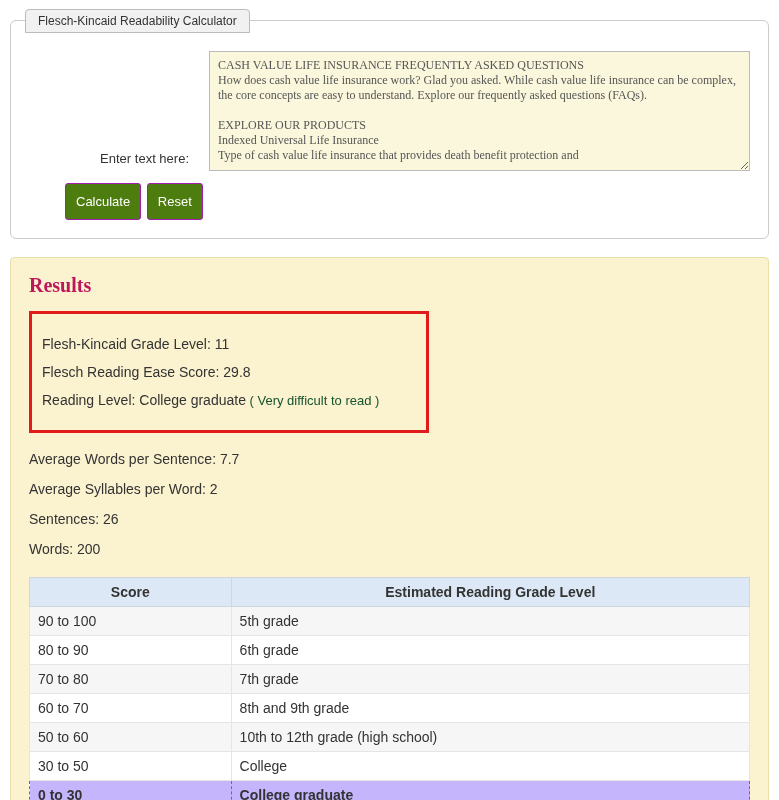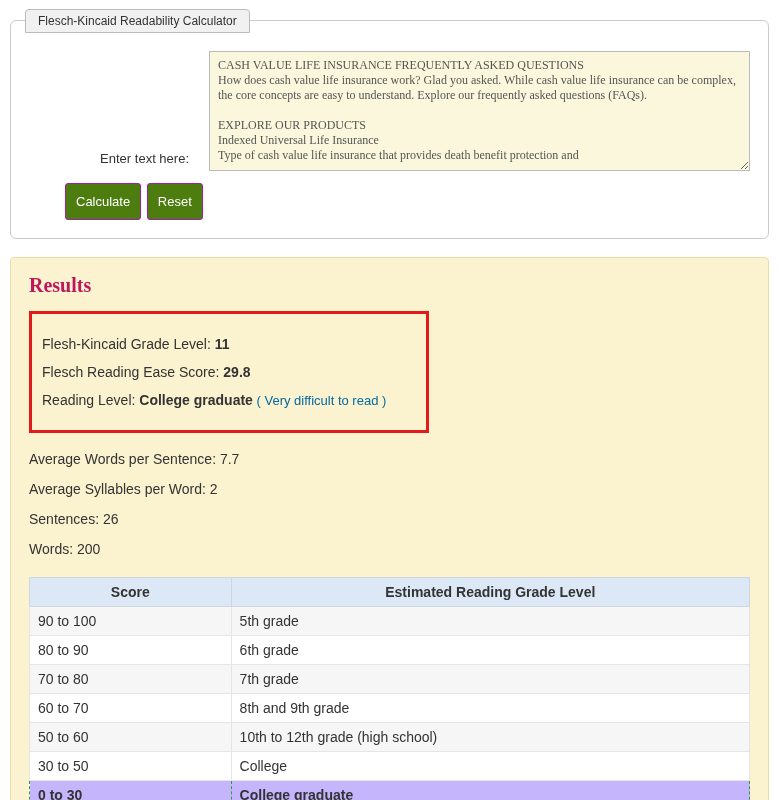--- a/index.html
+++ b/index.html
@@ -87,22 +87,22 @@
     padding: 10px 10px 10px 10px;
     margin-bottom: 18px;
     width: 400px;
   }
   .result-line {
     margin: 14px 0;
     font-size: 14px;
     color: #333;
   }
   .highlight-box .result-line { margin: 12px 0; }
-  .bold { font-weight: bold; }
-  .note { font-size: 13px; color: #0369a1; }
+  .bold { font-weight: normal; }
+  .note { font-size: 13px; color: #14532d; }
   .table {
     width: 100%;
     border-collapse: collapse;
     margin-top: 20px;
     background: #fff;
     font-size: 14px;
   }
   .table th {
     background: #dde8f6;
     border: 1px solid #d0d6dd;

